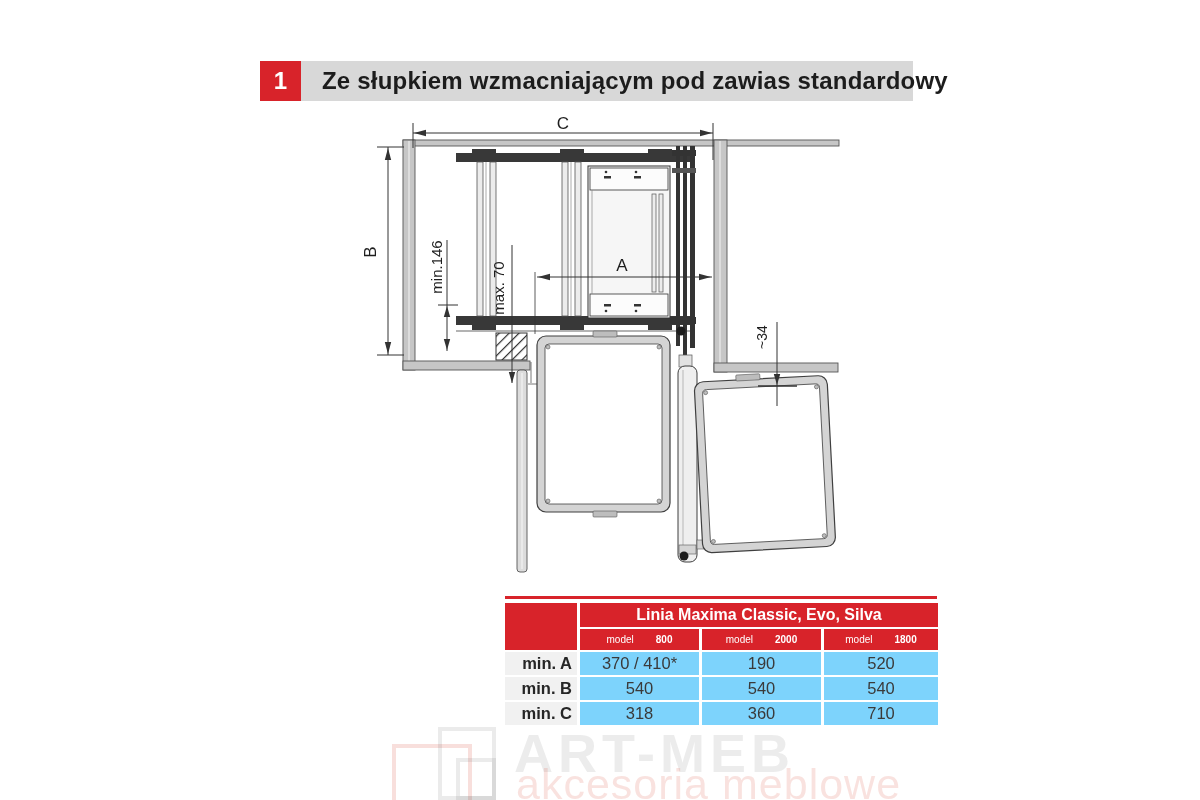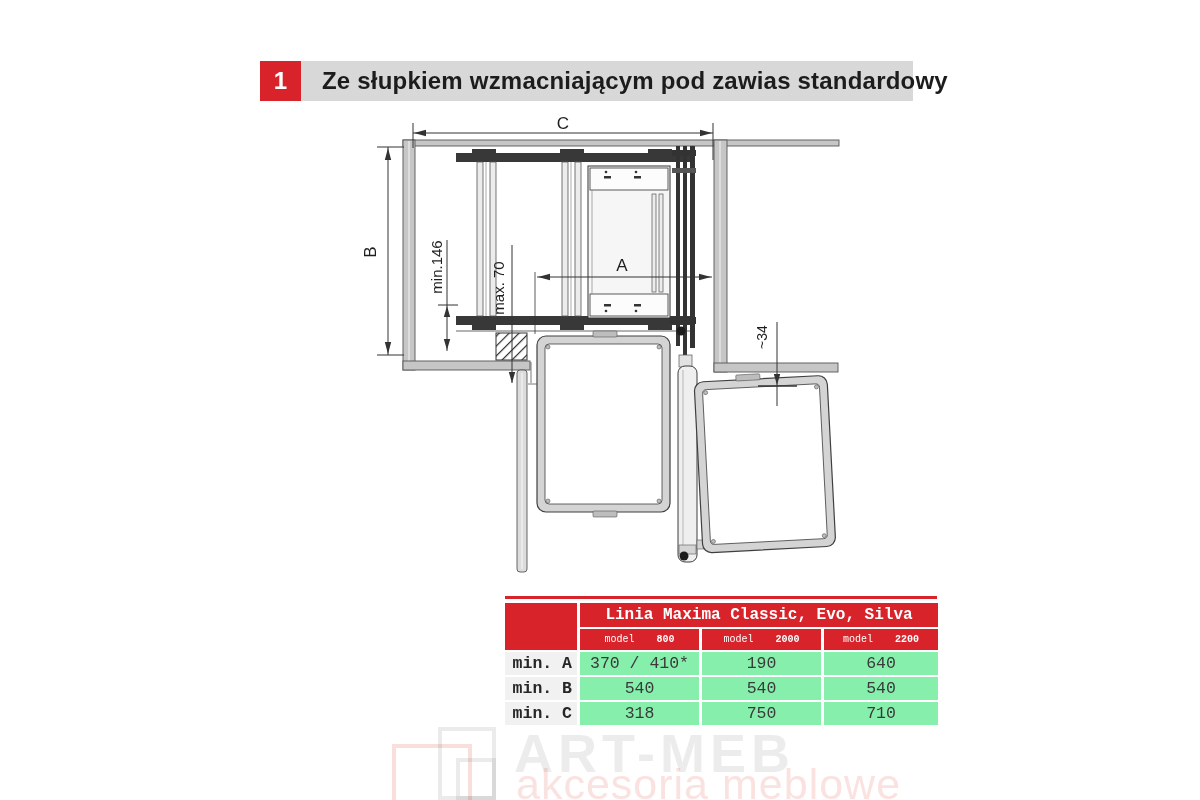--- a/index.html
+++ b/index.html
@@ -16,28 +16,28 @@
   
   .diagram{position:absolute;left:340px;top:105px;width:620px;height:500px;z-index:1;}
   .diagram text{font-family:"Liberation Sans", sans-serif;fill:#1e1e1e;}
 
   
   .tbl-topline{position:absolute;left:505px;top:596px;width:432px;height:3px;background:#d8232a;z-index:2;}
   .tbl{position:absolute;left:505px;top:603px;width:432px;display:grid;z-index:2;
        grid-template-columns:72px 119px 119px 114px;
        grid-template-rows:24px 21px 23px 23px 23px;
        column-gap:3px;row-gap:2px;}
-  .cell{display:flex;align-items:center;justify-content:center;font-family:Liberation Mono, monospace;}
+  .cell{display:flex;align-items:center;justify-content:center;}
   .c-corner{grid-column:1;grid-row:1/3;background:#d8232a;}
   .c-title{grid-column:2/5;grid-row:1;background:#d8232a;color:#fff;font-weight:bold;font-size:16px;white-space:nowrap;}
   .c-model{background:#d8232a;color:#fff;font-size:10px;white-space:nowrap;}
   .c-model .sz{font-weight:bold;margin-left:22px;}
   .c-label{background:#f1f1f1;font-weight:bold;font-size:16.5px;color:#262626;
            justify-content:flex-end;padding-right:5px;box-sizing:border-box;text-align:right;}
-  .c-val{background:#86efac;font-size:16.5px;color:#3a3a3a;}
+  .c-val{background:#7dd3fc;font-size:16.5px;color:#3a3a3a;}
 
   
   .wm{position:absolute;left:4px;top:0;width:980px;height:800px;z-index:0;pointer-events:none;}
   .wm-box{position:absolute;box-sizing:border-box;}
   .wm-red-sq{left:388px;top:744px;width:80px;height:80px;border:4px solid rgba(216,80,60,.18);}
   .wm-gray-1{left:434px;top:727px;width:58px;height:73px;border:4px solid rgba(90,90,90,.12);}
   .wm-gray-2{left:452px;top:758px;width:40px;height:42px;border:4px solid rgba(90,90,90,.12);}
   .wm-title{position:absolute;left:510px;top:722px;font-size:54px;font-weight:800;letter-spacing:5px;
             color:rgba(70,70,70,.10);white-space:nowrap;}
   .wm-sub{position:absolute;left:512px;top:760px;font-size:43px;letter-spacing:1px;
@@ -209,36 +209,36 @@
     <div class="cell c-model">
       <span>model</span>
       <span class="sz">800</span>
     </div>
     <div class="cell c-model">
       <span>model</span>
       <span class="sz">2000</span>
     </div>
     <div class="cell c-model">
       <span>model</span>
-      <span class="sz">2200</span>
+      <span class="sz">1800</span>
     </div>
 
     <div class="cell c-label">min. A</div>
     <div class="cell c-val">370 / 410*</div>
     <div class="cell c-val">190</div>
-    <div class="cell c-val">640</div>
+    <div class="cell c-val">520</div>
 
     <div class="cell c-label">min. B</div>
     <div class="cell c-val">540</div>
     <div class="cell c-val">540</div>
     <div class="cell c-val">540</div>
 
     <div class="cell c-label">min. C</div>
     <div class="cell c-val">318</div>
-    <div class="cell c-val">750</div>
+    <div class="cell c-val">360</div>
     <div class="cell c-val">710</div>
   </div>
 
   <div class="wm">
     <div class="wm-box wm-red-sq"></div>
     <div class="wm-box wm-gray-1"></div>
     <div class="wm-box wm-gray-2"></div>
     <div class="wm-title">ART-MEB</div>
     <div class="wm-sub">akcesoria meblowe</div>
   </div>

